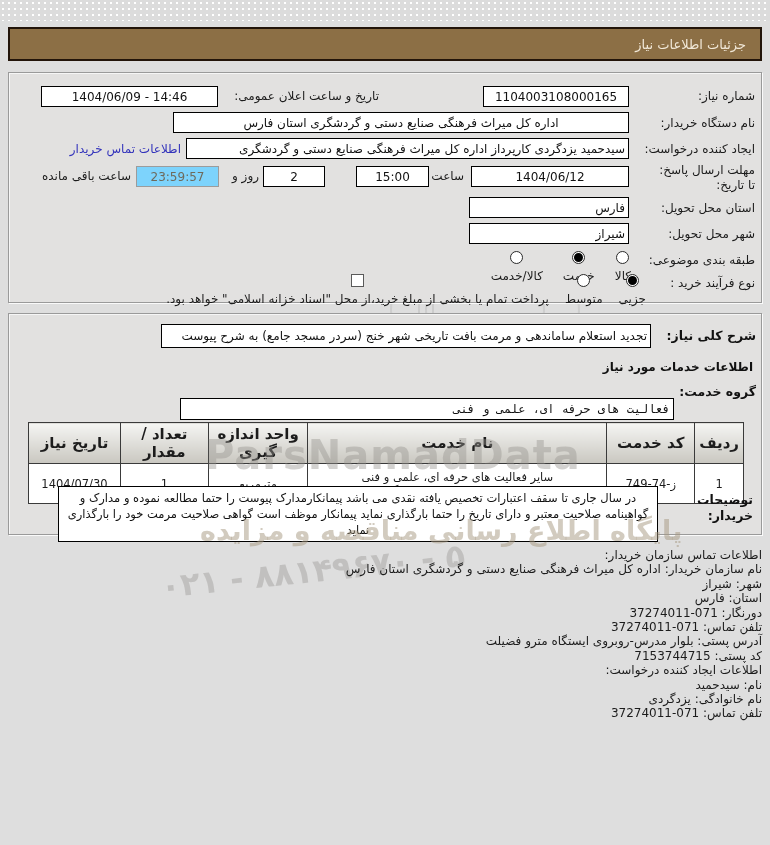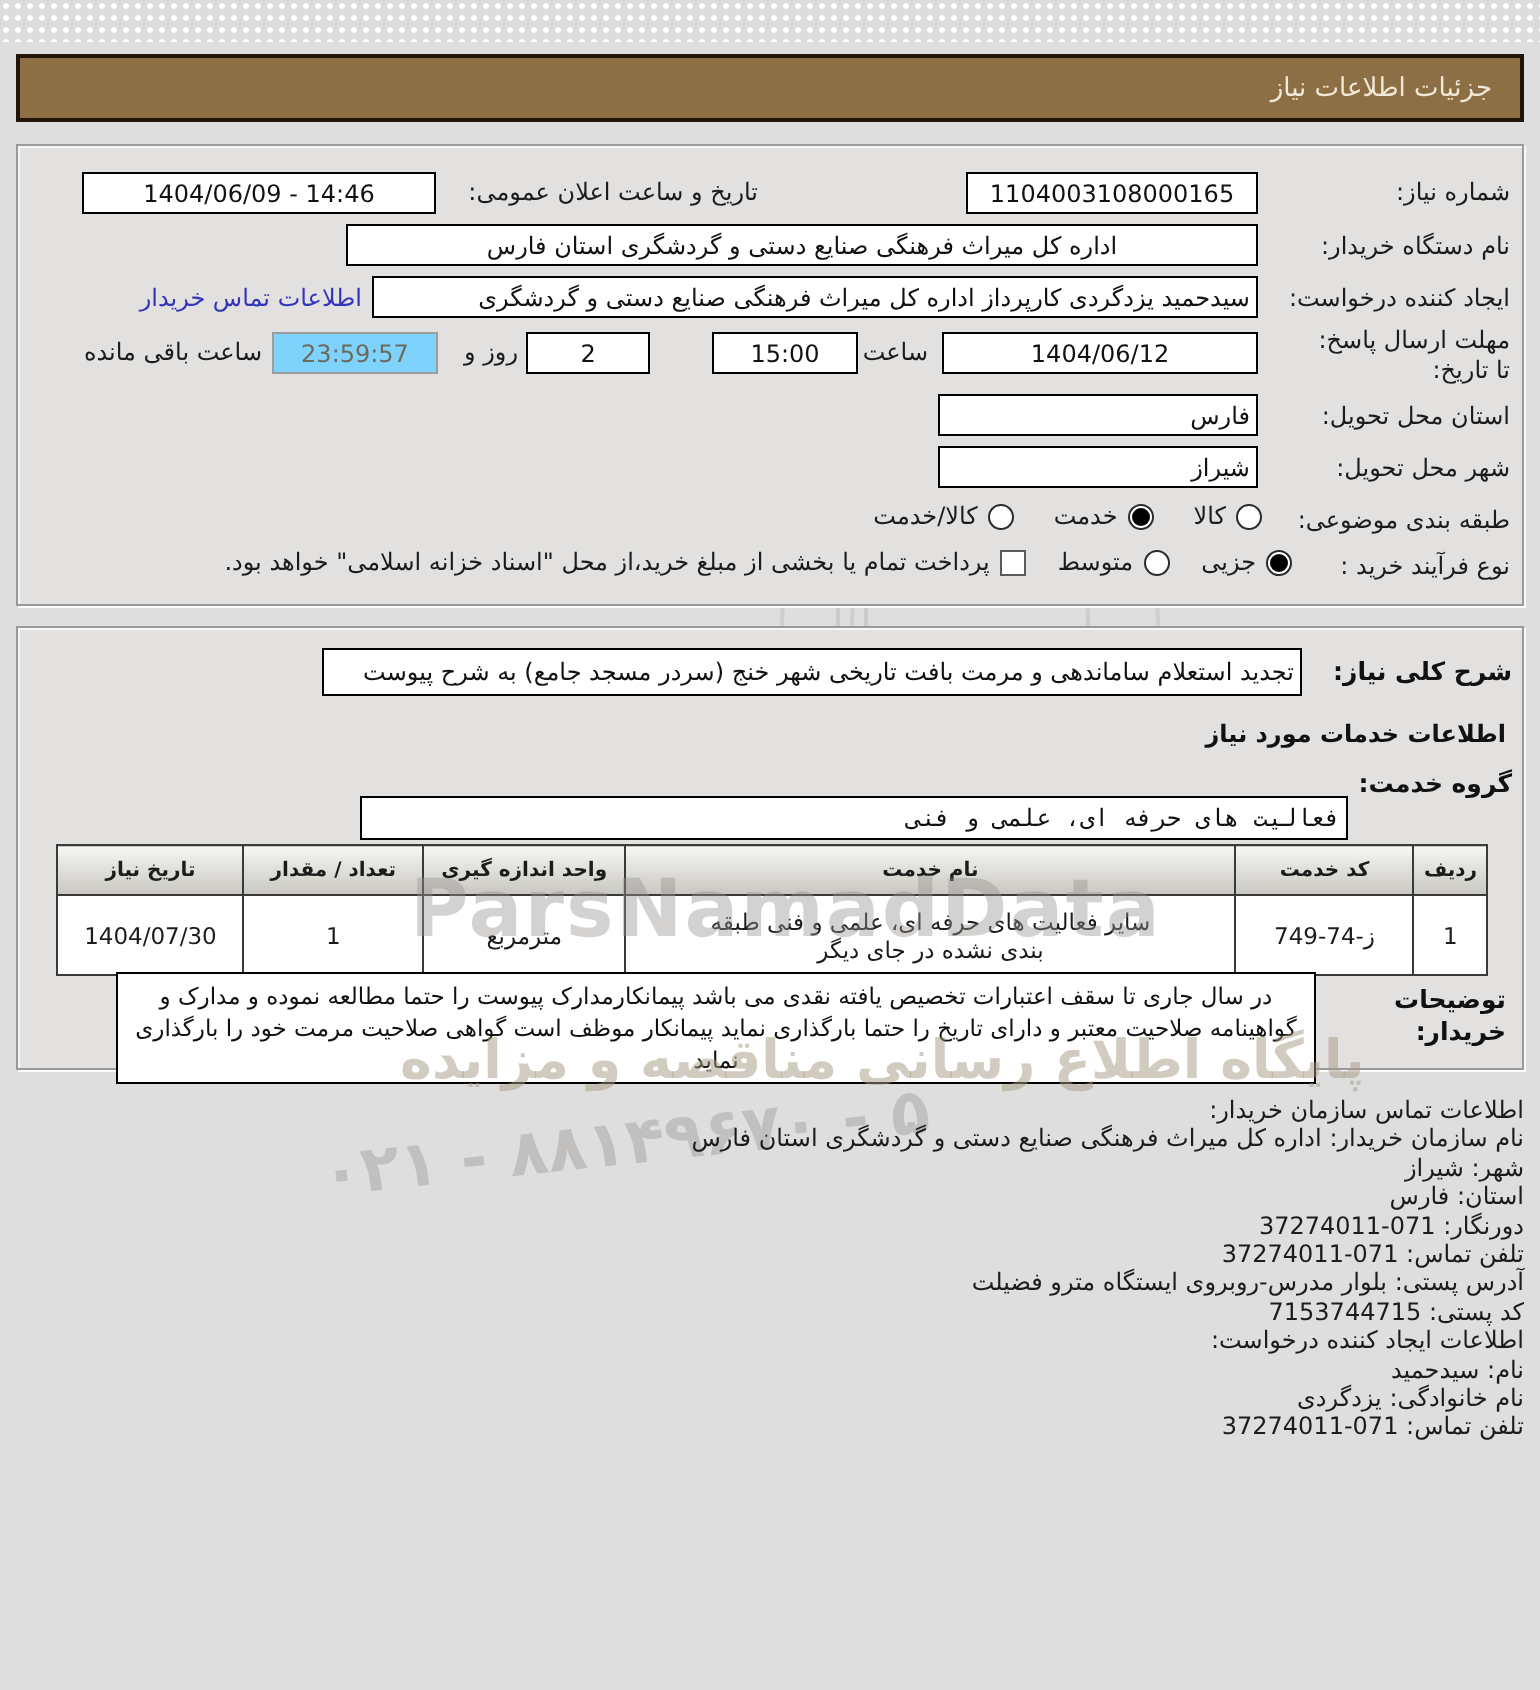--- a/index.html
+++ b/index.html
@@ -46,38 +46,38 @@
     font-size:12px; color:#111; white-space:nowrap;
   }
   .ibox.center { justify-content:center; }
   .ibox.rt { padding-right:3px; justify-content:flex-start; }
   .ibox.countdown {
     background:#7dd3fc; border:1px solid #9c9c9c; color:#6e6a5c;
     justify-content:center;
   }
 
   
-  .radio-item { display:flex; align-items:center; gap:5px; }
+  .radio-item { display:flex; align-items:center; gap:5px;flex-direction:column; }
   .radio {
     width:13px; height:13px; border:1px solid #2a2a2a; border-radius:50%;
     background:#fff; flex:0 0 auto; position:relative;
   }
   .radio.sel::after {
     content:""; position:absolute; inset:1px; border-radius:50%; background:#000;
   }
   .checkbox {
     width:13px; height:13px; border:1px solid #5a5a5a; background:#fff; flex:0 0 auto;
   }
 
   
   #services-table { border-collapse:collapse; width:716px; }
   #services-table th {
     border:1px solid #3a3a3a;
     background:linear-gradient(#f5f5f3,#c9c7c0);
-    font-weight:bold; font-size:10px; height:25px; padding:2px 4px;
+    font-weight:bold; font-size:15px; height:25px; padding:2px 4px;
   }
   #services-table td {
     border:1px solid #3a3a3a; background:#fff; text-align:center;
     font-size:11.5px; height:40px; padding:2px 5px;
   }
 
   
   #notes-box {
     background:#fff; border:1px solid #000;
     font-size:11.5px; line-height:16px; text-align:center;

